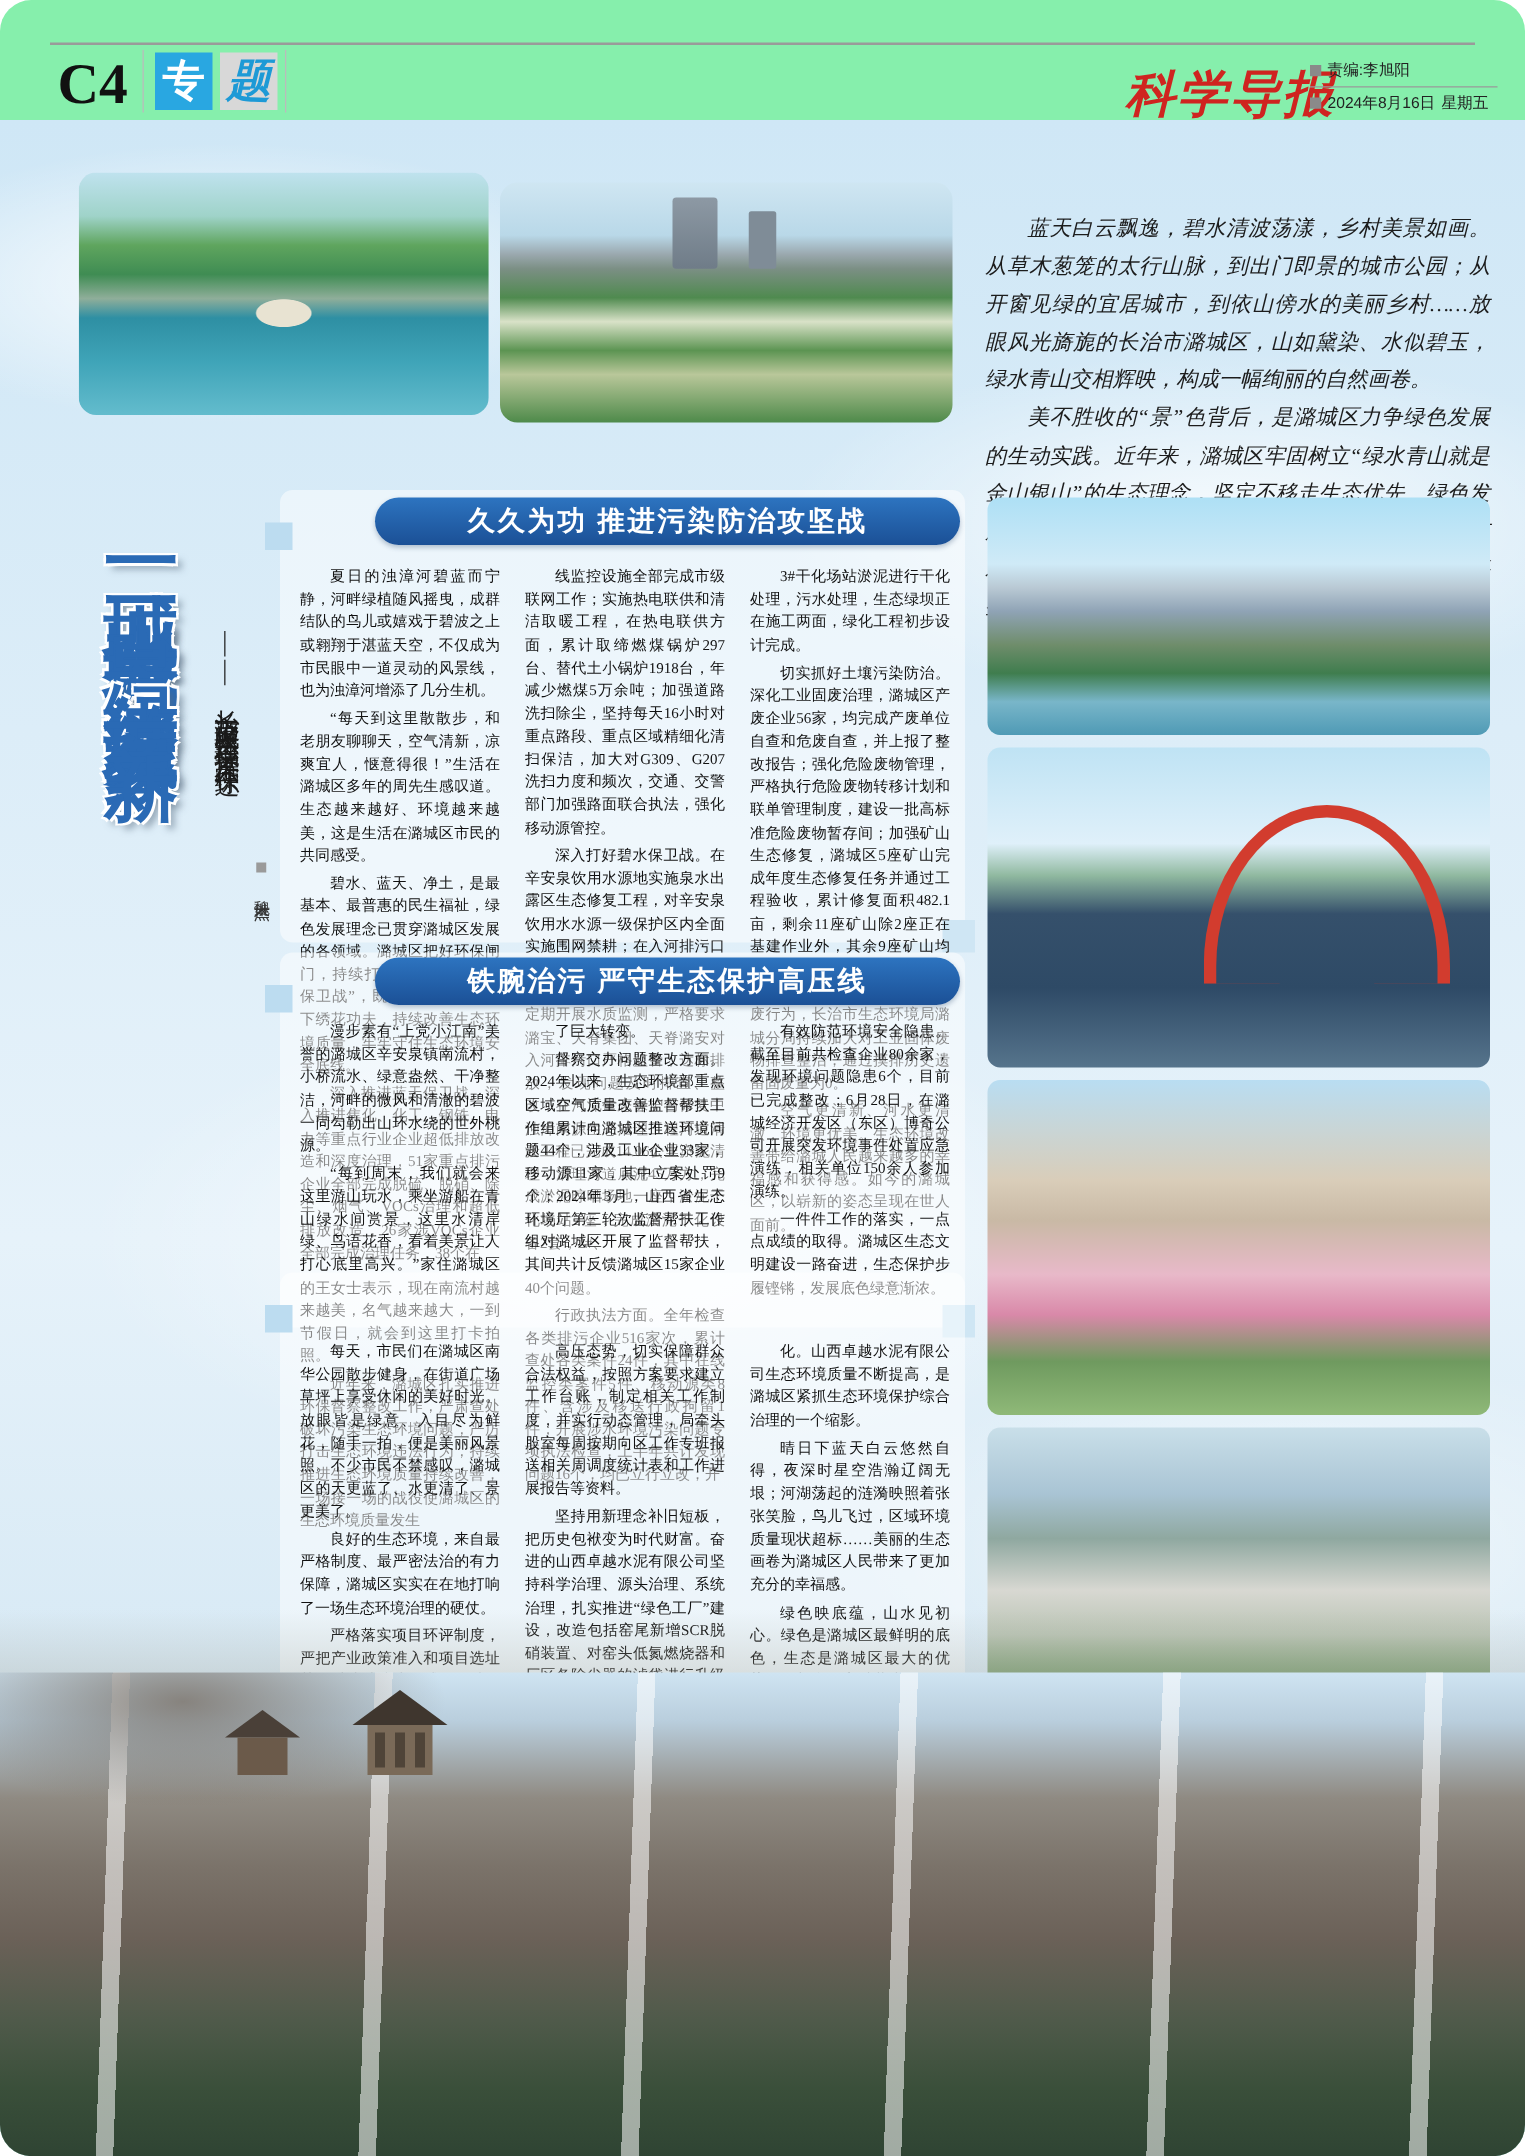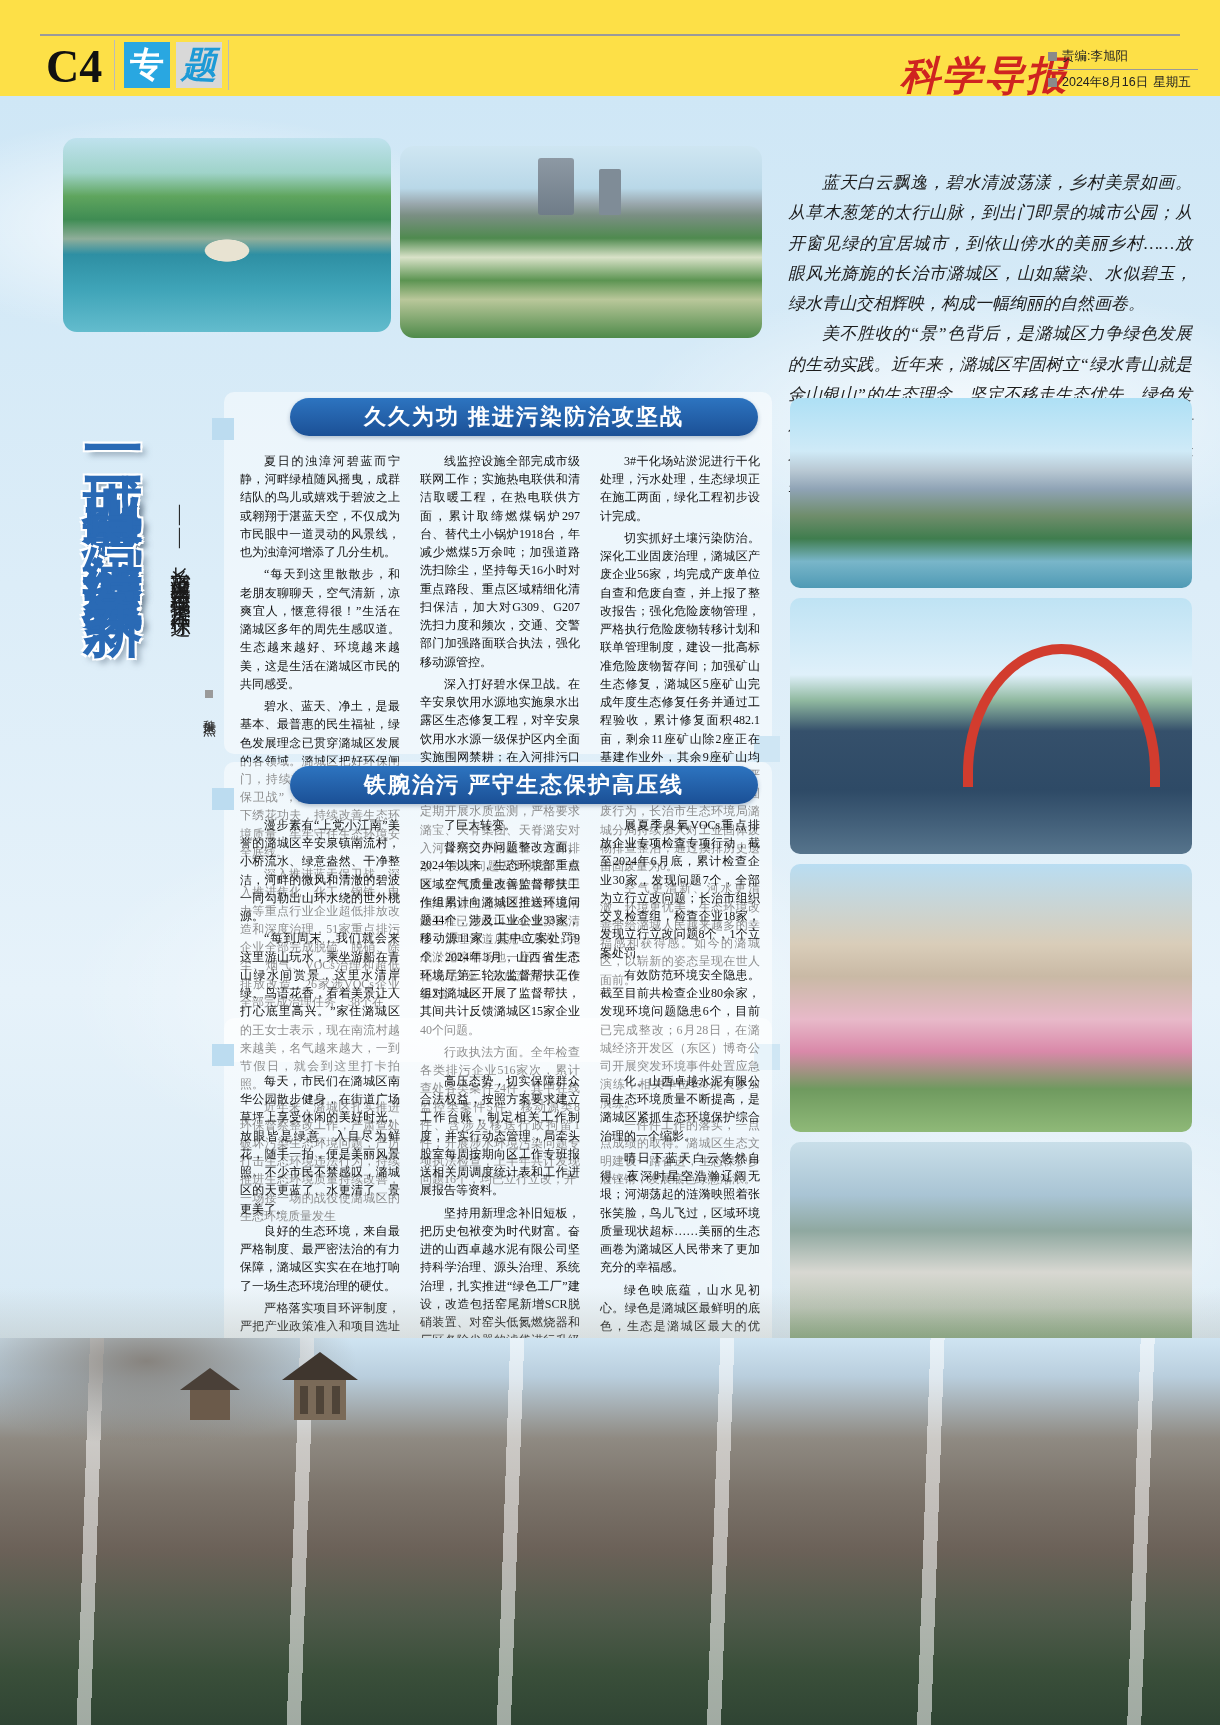--- a/index.html
+++ b/index.html
@@ -1,17 +1,17 @@
 <!DOCTYPE html>
 <html><head>
 <meta charset="utf-8">
 <style>
   html,body{margin:0;padding:0;background:#fff;}
   #page{position:relative;width:1220px;height:1725px;margin:0 auto;overflow:hidden;
-        font-family:"Liberation Serif",serif;background:#fde047;}
+        font-family:"Liberation Serif",serif;background:#86efac;border-radius:25px;}
   
   .sky{position:absolute;left:0;top:96px;width:1220px;height:1629px;
        background:
         radial-gradient(420px 160px at 15% 8%, rgba(255,255,255,.9), rgba(255,255,255,0) 70%),
         radial-gradient(500px 200px at 80% 20%, rgba(255,255,255,.8), rgba(255,255,255,0) 70%),
         radial-gradient(600px 260px at 40% 55%, rgba(255,255,255,.7), rgba(255,255,255,0) 70%),
         radial-gradient(500px 220px at 85% 70%, rgba(255,255,255,.6), rgba(255,255,255,0) 70%),
         linear-gradient(180deg,#cfe7f6 0%,#dcedf8 30%,#e6f2fa 55%,#d5e8f4 80%,#c5dcee 100%);}
   
   .toprule{position:absolute;left:40px;top:34px;width:1140px;height:2px;background:#9a9a9a;}
@@ -71,21 +71,21 @@
   .intro{position:absolute;left:788px;top:168px;width:404px;font-size:17px;line-height:1.78;
          color:#1c1c1c;text-align:justify;font-style:italic;}
   .intro p{margin:0;text-indent:2em;font-family:Liberation Serif, serif;}
   
   .panel{position:absolute;left:224px;width:548px;background:rgba(255,255,255,.5);border-radius:10px;}
   .panel:before{content:"";position:absolute;left:-12px;top:26px;width:22px;height:22px;background:#bcdcf0;}
   .panel:after{content:"";position:absolute;right:-8px;bottom:-8px;width:26px;height:26px;background:#cfe6f4;}
   .pn1{top:392px;height:362px;}
   .pn2{top:762px;height:300px;}
   .pn3{top:1018px;height:420px;}
-  .pill{position:absolute;left:290px;width:468px;height:38px;border-radius:19px;
+  .pill{position:absolute;left:300px;width:468px;height:38px;border-radius:19px;
         background:linear-gradient(180deg,#2d74c0,#1b5096);color:#fff;
         font-family:"Liberation Sans",sans-serif;font-weight:bold;font-size:22px;letter-spacing:2px;
         display:flex;align-items:center;justify-content:center;box-shadow:0 2px 4px rgba(30,60,100,.3);}
   .pl1{top:398px;} .pl2{top:766px;} .pl3{top:1022px;}
   .cols{position:absolute;left:236px;width:528px;display:flex;gap:12px;}
   .cb1{top:448px;} .cb2{top:812px;} .cb3{top:1068px;}
   .col{width:168px;font-size:12px;line-height:1.52;color:#111;text-align:justify;}
   .col p{margin:4px;text-indent:2em;}
   
   .badge{position:absolute;left:586px;top:1362px;width:178px;height:62px;border-radius:6px;
@@ -180,21 +180,20 @@
       <p>漫步素有“上党小江南”美誉的潞城区辛安泉镇南流村，小桥流水、绿意盎然、干净整洁，河畔的微风和清澈的碧波一同勾勒出山环水绕的世外桃源。</p>
       <p>“每到周末，我们就会来这里游山玩水，乘坐游船在青山绿水间赏景，这里水清岸绿、鸟语花香，看着美景让人打心底里高兴。”家住潞城区的王女士表示，现在南流村越来越美，名气越来越大，一到节假日，就会到这里打卡拍照。</p>
       <p>近年来，潞城区扎实推进环保督察整改工作，严肃查处破坏污染生态环境问题，严厉打击生态环境违法行为，持续推进生态环境质量持续改善，一场接一场的战役使潞城区的生态环境质量发生</p>
     </div>
     <div class="col">
       <p>了巨大转变。</p>
       <p>督察交办问题整改方面。2024年以来，生态环境部重点区域空气质量改善监督帮扶工作组累计向潞城区推送环境问题44个，涉及工业企业33家，移动源11家，其中立案处罚9个；2024年3月，山西省生态环境厅第三轮次监督帮扶工作组对潞城区开展了监督帮扶，其间共计反馈潞城区15家企业40个问题。</p>
       <p>行政执法方面。全年检查各类排污企业516家次，累计查处各类案件24件，其中在线监控类案件5件、移动源类8件、含涉及移送行政拘留1件；开展涉水环境污染问题专项执法检查，上半年共计发现问题16个，均已立行立改；开</p>
     </div>
     <div class="col">
-      <p>展夏季臭氧VOCs重点排放企业专项检查专项行动，截至2024年6月底，累计检查企业30家，发现问题7个，全部为立行立改问题；长治市组织交叉检查组，检查企业18家，发现立行立改问题8个，1个立案处罚。</p>
       <p>有效防范环境安全隐患。截至目前共检查企业80余家，发现环境问题隐患6个，目前已完成整改；6月28日，在潞城经济开发区（东区）博奇公司开展突发环境事件处置应急演练，相关单位150余人参加演练。</p>
       <p>一件件工作的落实，一点点成绩的取得。潞城区生态文明建设一路奋进，生态保护步履铿锵，发展底色绿意渐浓。</p>
     </div>
   </div>
 
   <div class="panel pn3"></div>
   <div class="cols cb3">
     <div class="col">
       <p>每天，市民们在潞城区南华公园散步健身，在街道广场草坪上享受休闲的美好时光。放眼皆是绿意、入目尽为鲜花，随手一拍，便是美丽风景照。不少市民不禁感叹，潞城区的天更蓝了、水更清了、景更美了。</p>
       <p>良好的生态环境，来自最严格制度、最严密法治的有力保障，潞城区实实在在地打响了一场生态环境治理的硬仗。</p>

